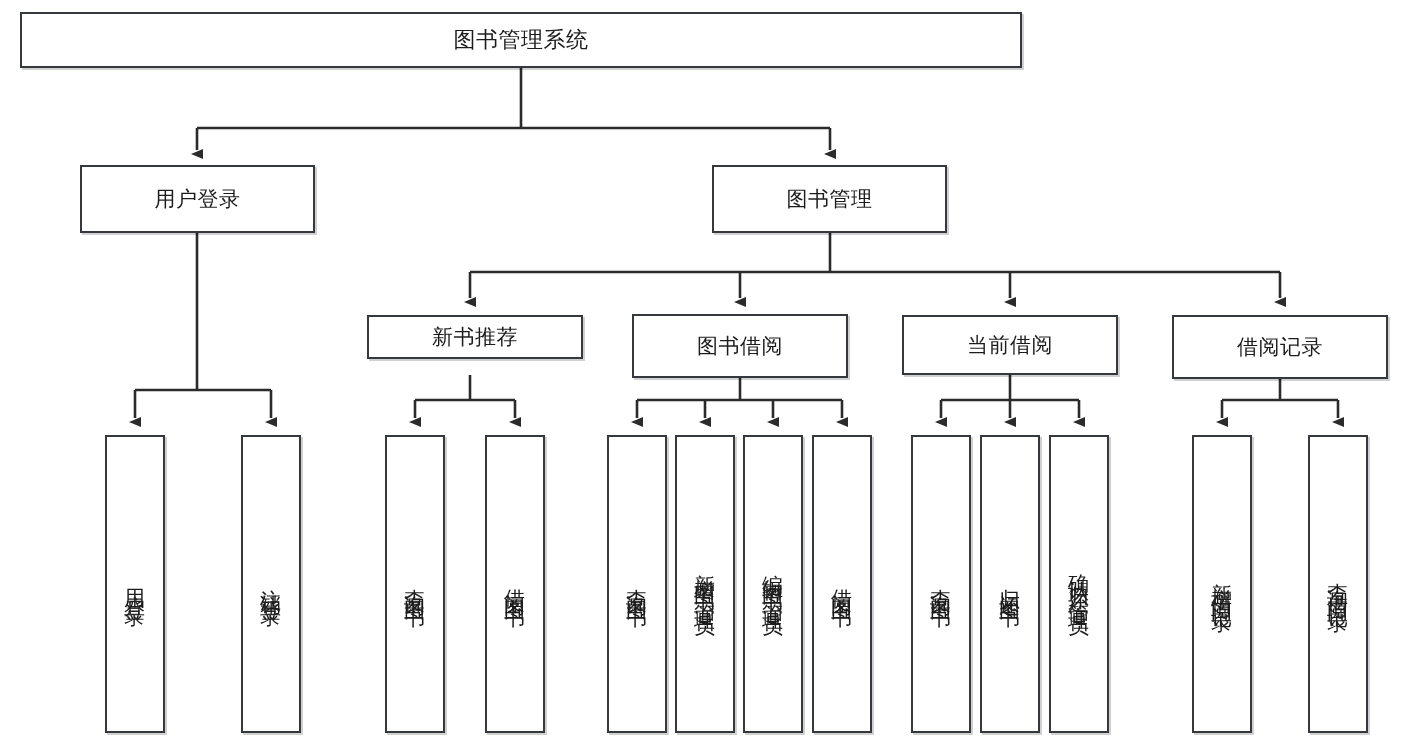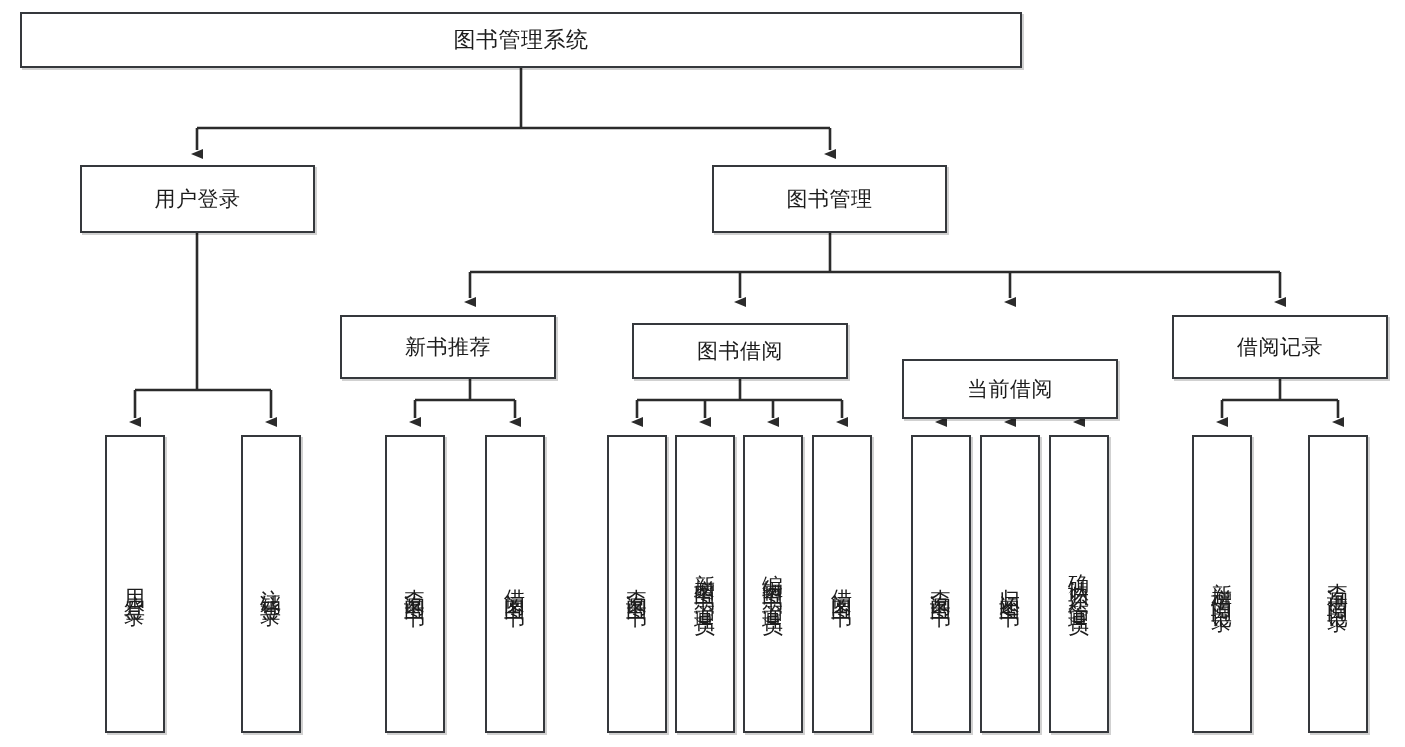--- a/index.html
+++ b/index.html
@@ -134,27 +134,27 @@
     <span class="lbl">图书管理系统</span>
   </div>
 
   <div class="node horiz n-l2" style="left:80px; top:165px; width:235px; height:68px;">
     <span class="lbl">用户登录</span>
   </div>
   <div class="node horiz n-l2" style="left:712px; top:165px; width:235px; height:68px;">
     <span class="lbl">图书管理</span>
   </div>
 
-  <div class="node horiz n-l3" style="left:340px; top:315px; width:216px; height:64px;">
+  <div class="node horiz n-l3" style="left:367px; top:315px; width:216px; height:44px;">
     <span class="lbl">新书推荐</span>
   </div>
-  <div class="node horiz n-l3" style="left:632px; top:323px; width:216px; height:56px;">
+  <div class="node horiz n-l3" style="left:632px; top:314px; width:216px; height:64px;">
     <span class="lbl">图书借阅</span>
   </div>
-  <div class="node horiz n-l3" style="left:902px; top:315px; width:216px; height:60px;margin-top:44px;">
+  <div class="node horiz n-l3" style="left:902px; top:315px; width:216px; height:60px;">
     <span class="lbl">当前借阅</span>
   </div>
   <div class="node horiz n-l3" style="left:1172px; top:315px; width:216px; height:64px;">
     <span class="lbl">借阅记录</span>
   </div>
 
   <div class="node vert" style="left:105px; top:435px; width:60px; height:298px;">
     <span class="lbl">用户登录</span>
   </div>
   <div class="node vert" style="left:241px; top:435px; width:60px; height:298px;">

